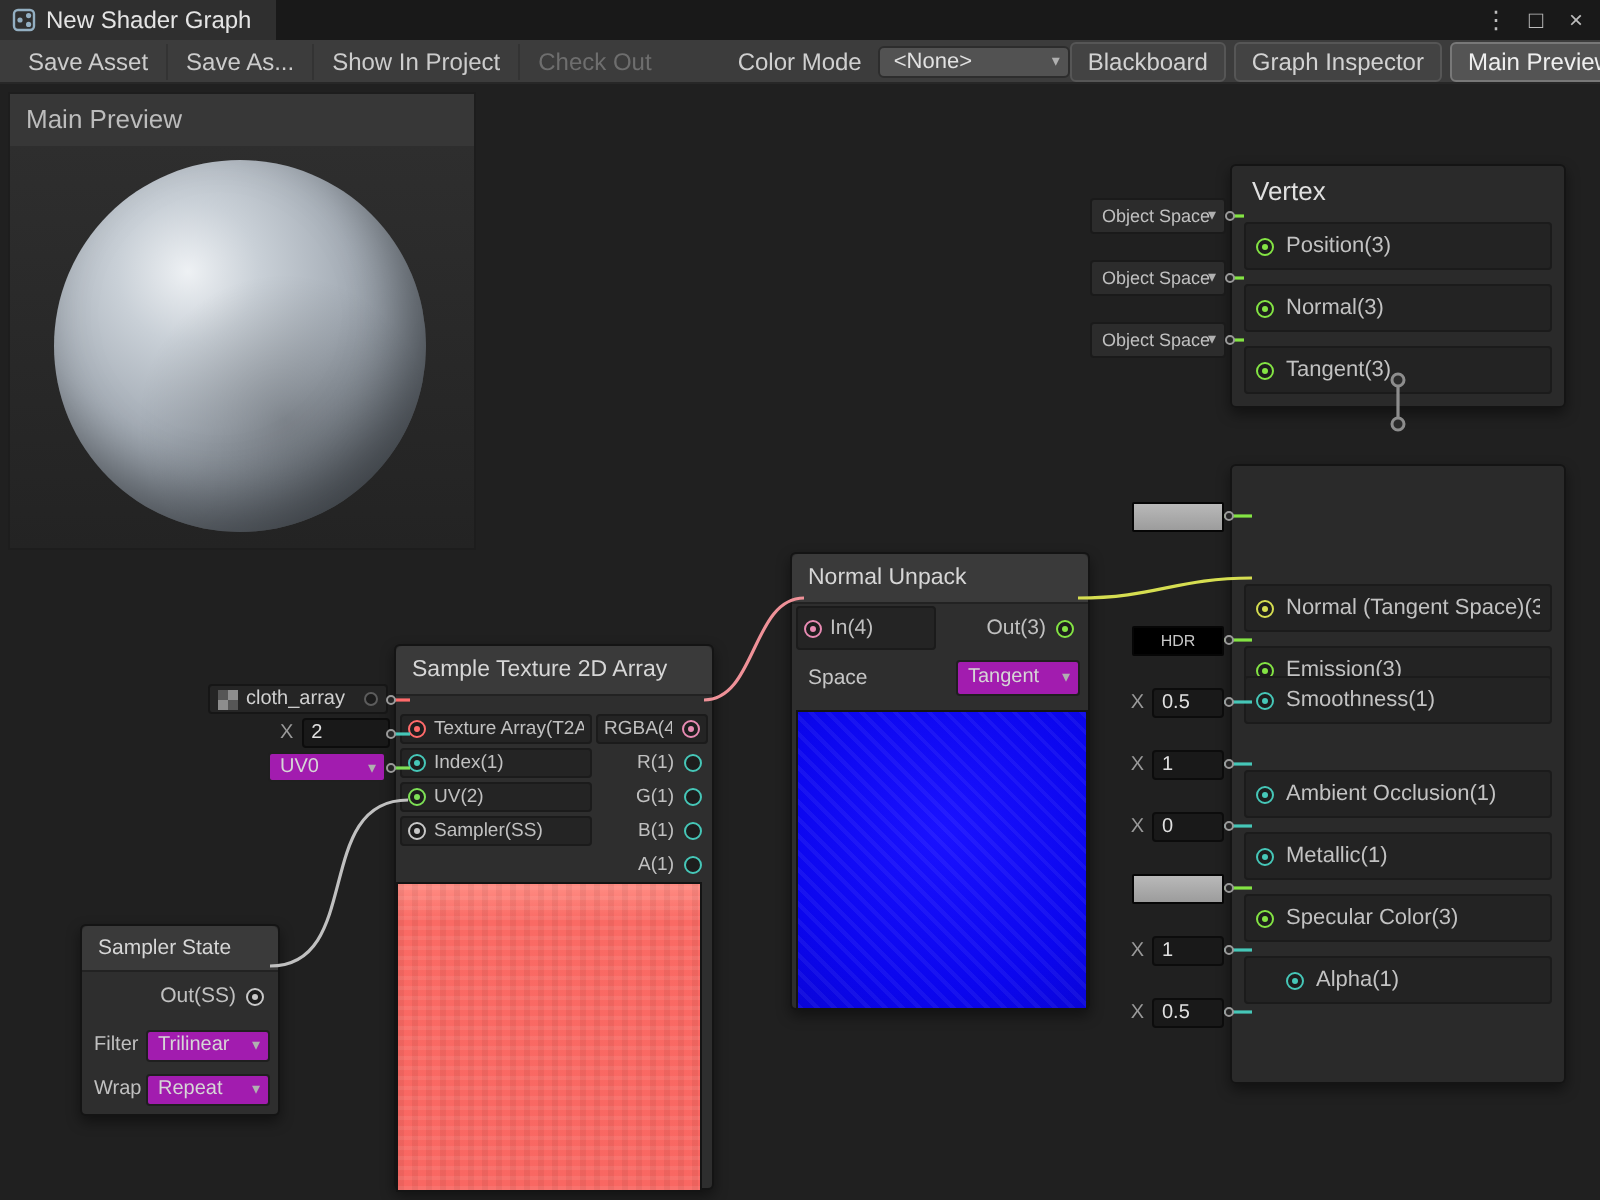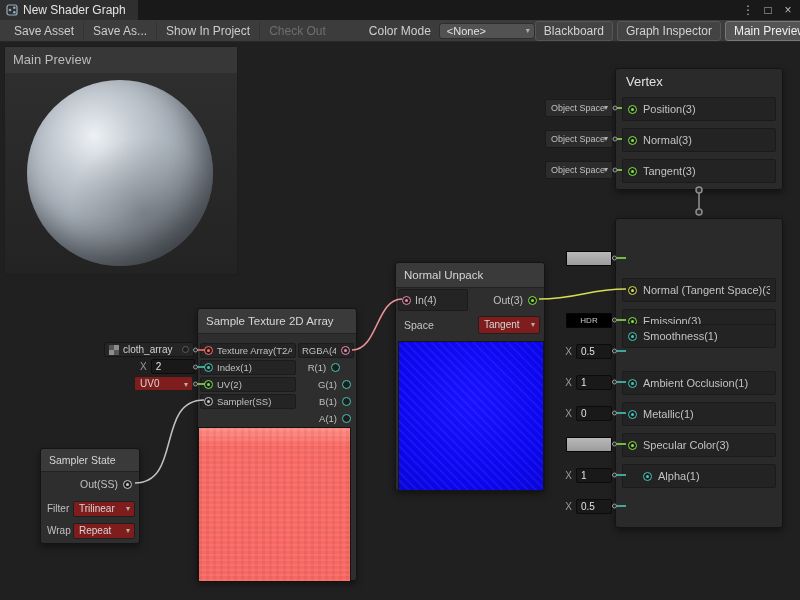--- a/index.html
+++ b/index.html
@@ -38,21 +38,21 @@
   .w-sampler{stroke:#c0c0c0;}
   .w-rgba{stroke:#ef9198;}
   .w-normal{stroke:#d6de51;}
   .w-link{stroke:#8d8d8d;stroke-width:2;}
   .link-dot{fill:#2b2b2b;stroke:#8d8d8d;stroke-width:1.5;}
   .stub{stroke-width:1.4;}
   .stub-dot{fill:#242424;stroke:#9a9a9a;stroke-width:1;}
 
   
   .node{position:absolute;background:#2e2e2e;border:1px solid #141414;border-radius:3px;
-        box-shadow:0 3px 7px rgba(0,0,0,.45);z-index:2;box-sizing:border-box;}
+        box-shadow:0 3px 7px rgba(0,0,0,.45);z-index:2;box-sizing:border-box;margin-top:14px;}
   .node-title{height:24px;line-height:24px;padding:0 8px;background:#3a3a3a;color:#d6d6d6;
               font-size:11.5px;border-bottom:1px solid #222;border-radius:3px 3px 0 0;
               white-space:nowrap;overflow:hidden;}
   .block-title{height:26px;line-height:26px;padding:0 10px;color:#e0e0e0;font-size:13px;}
   .block-row{position:absolute;left:6px;right:6px;height:24px;background:#232323;
              border:1px solid #1b1b1b;border-radius:2px;display:flex;align-items:center;
              gap:6px;padding:0 5px;box-sizing:border-box;}
   .row-label{font-size:11px;color:#c2c2c2;white-space:nowrap;overflow:hidden;}
   .port{width:9px;height:9px;border:1px solid var(--c,#888);border-radius:50%;box-sizing:border-box;
         display:inline-flex;align-items:center;justify-content:center;flex:none;background:#1d1d1d;}
@@ -92,21 +92,21 @@
   .ext-field{position:absolute;height:15px;background:#252525;border:1px solid #161616;border-radius:2px;
              display:flex;align-items:center;gap:4px;padding:0 4px;box-sizing:border-box;z-index:3;
              font-size:10px;color:#d0d0d0;}
   .tex-icon{width:10px;height:10px;flex:none;
             background:conic-gradient(#8d8d8d 25%,#565656 0 50%,#8d8d8d 0 75%,#565656 0);}
   .picker-dot{width:7px;height:7px;border-radius:50%;background:#1c1c1c;border:1px solid #5c5c5c;
               flex:none;margin-left:auto;box-sizing:border-box;}
   .ext-float{position:absolute;height:15px;display:flex;align-items:center;gap:4px;z-index:3;}
 
   
-  .dd-node{background:#7f1d1d;border:1px solid #1f1f1f;border-radius:2px;font-size:10px;
+  .dd-node{background:#a21caf;border:1px solid #1f1f1f;border-radius:2px;font-size:10px;
            color:#d6d6d6;padding:0 14px 0 5px;}
 
   
   .preview-panel{position:absolute;left:4px;top:46px;width:234px;height:229px;background:#373737;
                  border:1px solid #1d1d1d;z-index:2;box-sizing:border-box;}
   .preview-header{height:26px;line-height:26px;padding:0 8px;color:#bcbcbc;font-size:13px;}
   .preview-body{position:absolute;left:0;top:26px;right:0;bottom:0;
                 background:linear-gradient(#2e2e2e,#232323);overflow:hidden;}
   .sphere{position:absolute;left:22px;top:7px;width:186px;height:186px;border-radius:50%;
     background:radial-gradient(circle at 62% 70%,rgba(0,0,0,.20) 0%,transparent 42%),
@@ -300,21 +300,21 @@
       <span class="sm-label">UV(2)</span>
     </div>
     <div class="in-row" style="top:85px;">
       <span class="port filled" style="--c: #c8c8c8;"></span>
       <span class="sm-label">Sampler(SS)</span>
     </div>
     <div class="out-row boxed" style="top:34px;">
       <span class="sm-label">RGBA(4)</span>
       <span class="port filled" style="--c: #e88bb3;"></span>
     </div>
-    <div class="out-row" style="top:51px;width:60px;justify-content:center;">
+    <div class="out-row" style="top:51px;width:60px;">
       <span class="sm-label">R(1)</span>
       <span class="port" style="--c: #46c7b8;"></span>
     </div>
     <div class="out-row" style="top:68px;width:60px;">
       <span class="sm-label">G(1)</span>
       <span class="port" style="--c: #46c7b8;"></span>
     </div>
     <div class="out-row" style="top:85px;width:60px;">
       <span class="sm-label">B(1)</span>
       <span class="port" style="--c: #46c7b8;"></span>

